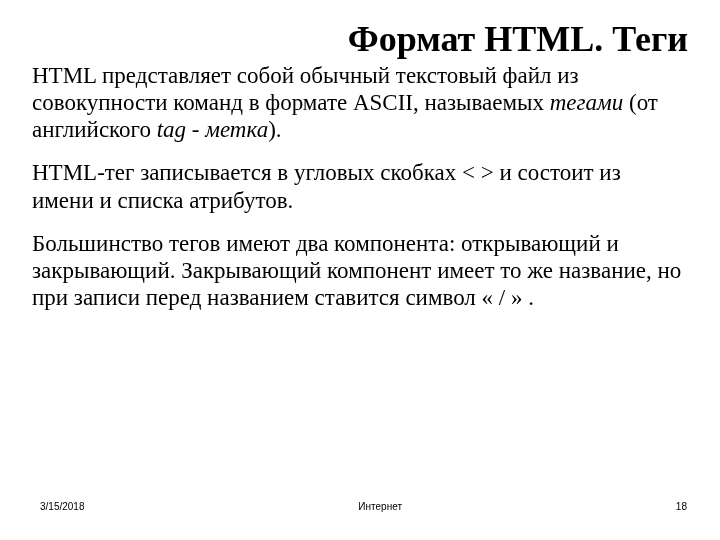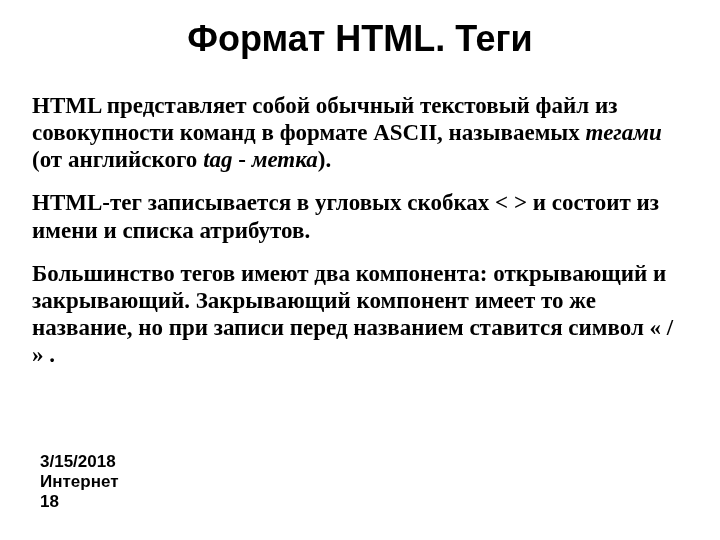--- a/index.html
+++ b/index.html
@@ -1,49 +1,49 @@
 <!DOCTYPE html>
 <html><head>
   <meta charset="utf-8">
   <style>
-    * { margin: 0; padding: 0; box-sizing: border-box; font-weight: bold; }
+    * { margin: 0; padding: 0; box-sizing: border-box; }
     body {
       width: 720px;
       height: 540px;
       background: #fff;
       font-family: Arial, Helvetica, sans-serif;
       color: #000;
       position: relative;
       padding: 18px 32px 0 32px;
     }
     .title {
-      text-align: center;
+      text-align: right;
       font-size: 36px;
       font-weight: bold;
-      margin-bottom: 32px;
+      margin-bottom: 2px;
+      font-family: Liberation Serif, serif;
     }
     .para {
       font-family: "Times New Roman", Times, serif;
       font-size: 23px;
       line-height: 1.18;
       margin-bottom: 16px;
     }
     .italic { font-style: italic; }
     .footer {
       position: absolute;
       bottom: 28px;
       left: 0;
       width: 100%;
-      padding: 0 64px 0 40px;
+      padding: 0 33px 0 40px;
       display: flex;
       justify-content: space-between;
       font-family: Arial, Helvetica, sans-serif;
-      font-size: 17px;
+      font-size: 10px;
       color: #000;
-      flex-direction: column;
     }
   </style>
 </head>
 <body>
 
 <h1 class="title">Формат HTML. Теги</h1>
 
 <p class="para">
   <span>HTML представляет собой обычный текстовый файл из совокупности команд в формате ASCII, называемых </span><span class="italic">тегами</span><span> (от английского </span><span class="italic">tag</span><span> - </span><span class="italic">метка</span><span>).</span>
 </p>

